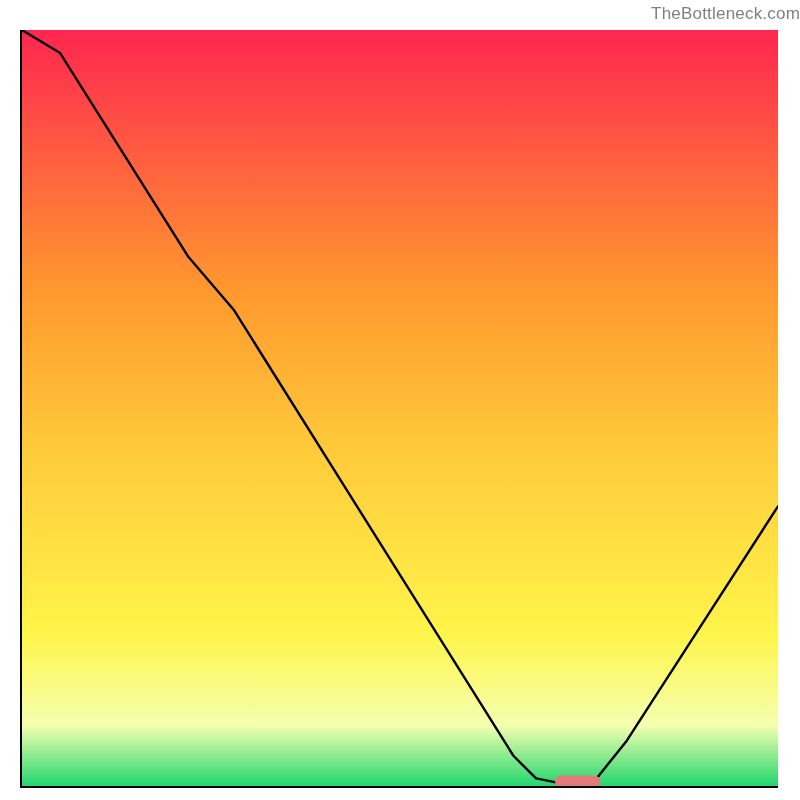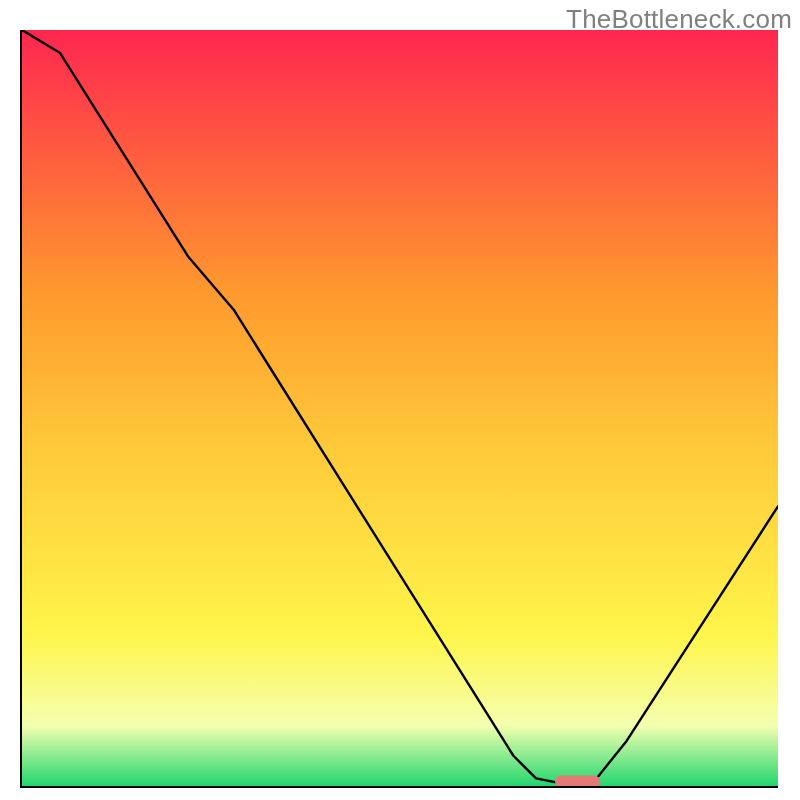--- a/index.html
+++ b/index.html
@@ -7,23 +7,23 @@
     padding: 0;
     background: #ffffff;
     width: 800px;
     height: 800px;
     position: relative;
     font-family: Arial, Helvetica, sans-serif;
   }
   .watermark {
     position: absolute;
     top: 4px;
-    right: 8px;
+    right: 0;
     color: #808080;
-    font-size: 26px;
+    font-size: 17px;
     font-weight: 500;
     letter-spacing: 0.2px;
     z-index: 10;
   }
   .chart-container {
     position: absolute;
     left: 20px;
     top: 30px;
     width: 758px;
     height: 758px;

